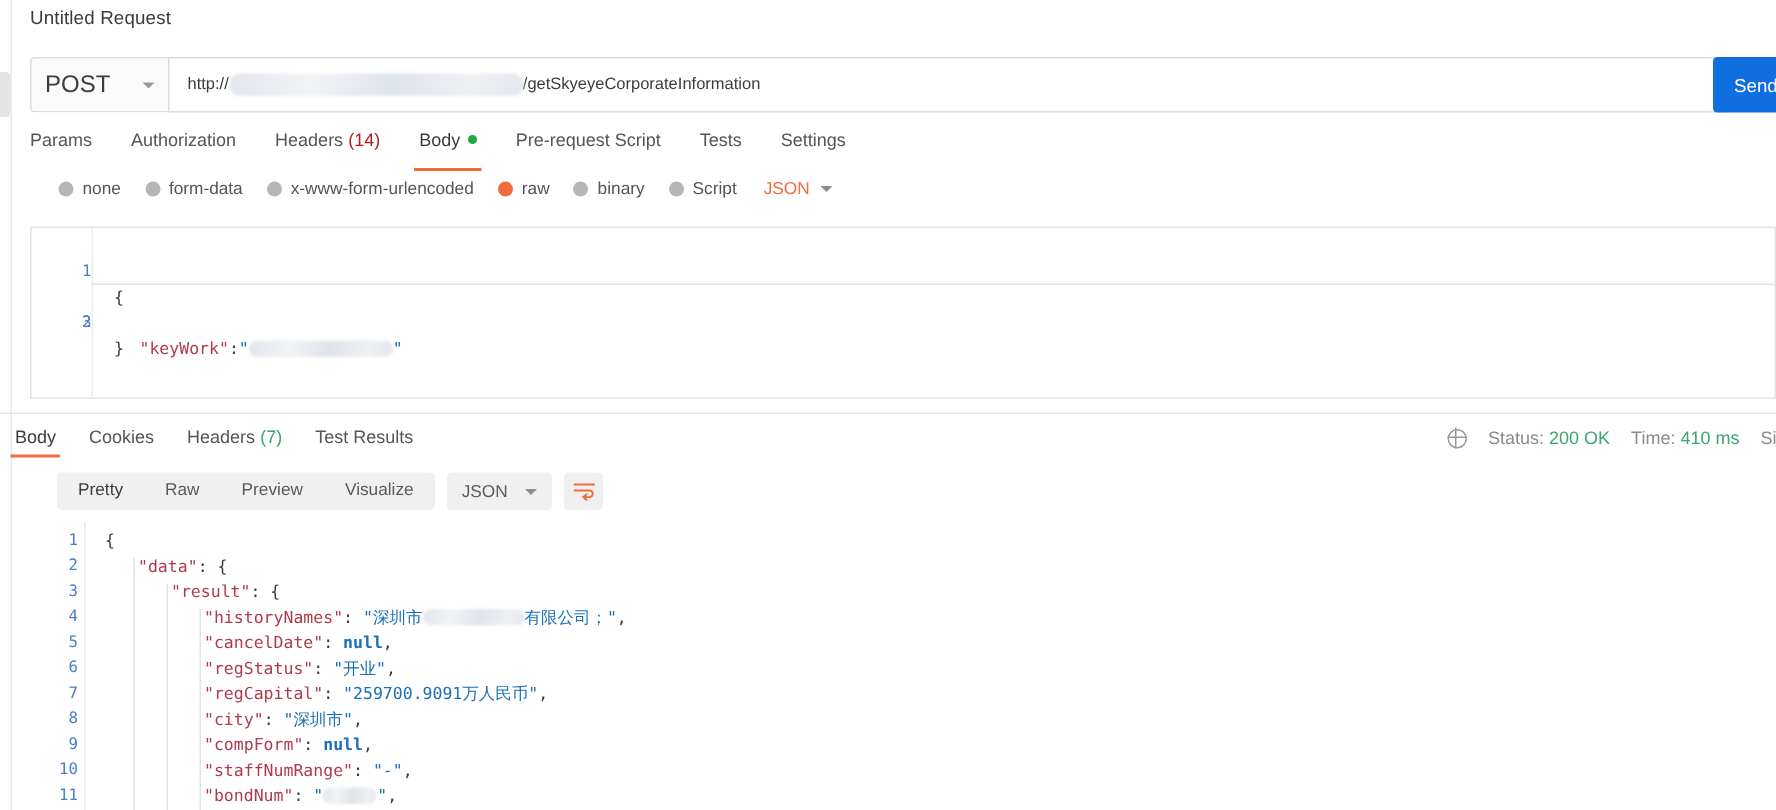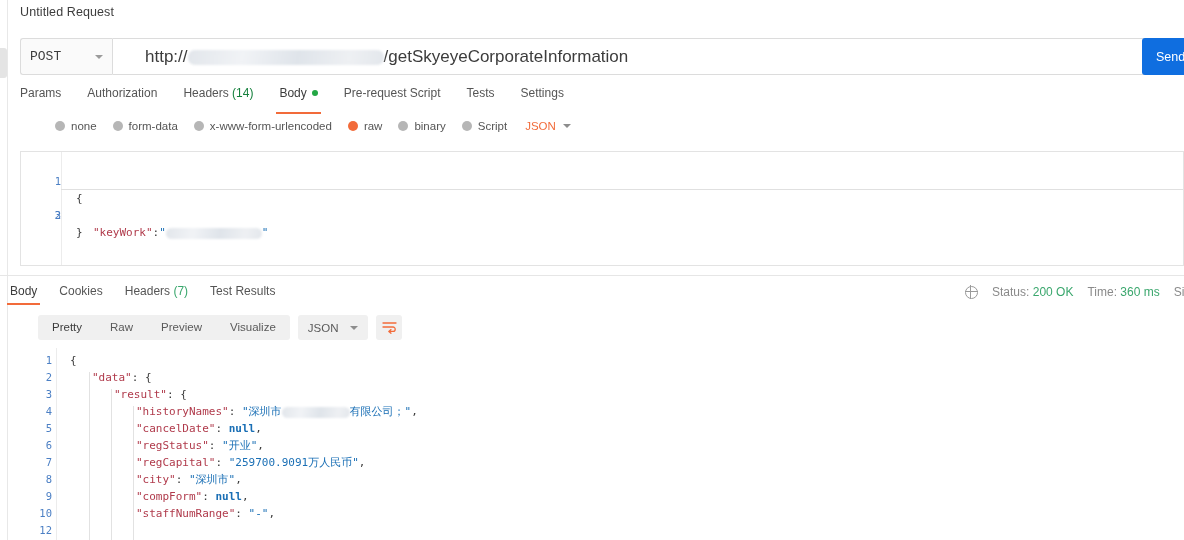--- a/index.html
+++ b/index.html
@@ -28,62 +28,62 @@
   }
 
   
   .urlrow { position: absolute; left: 20px; top: 38px; height: 37px; }
   .method-box {
     position: absolute; left: 0; top: 0; width: 92px; height: 37px;
     border: 1px solid #dcdcdc; border-right: none; background: #fafafa;
     border-radius: 3px 0 0 3px;
     display: flex; align-items: center; padding: 0 9px; cursor: pointer;
   }
-  .method-label { font-size: 13px; color: #3c3c3c; flex: 1; font-family: Liberation Mono, monospace; }
+  .method-label { font-size: 16px; color: #3c3c3c; flex: 1; }
   .caret {
     width: 0; height: 0; border-left: 4px solid transparent;
     border-right: 4px solid transparent; border-top: 4px solid #9b9b9b;
   }
   .url-box {
     position: absolute; left: 92px; top: 0; width: 1042px; height: 37px;
     border: 1px solid #dcdcdc; background: #fff; border-radius: 0 3px 3px 0;
     display: flex; align-items: center; padding: 0 12px; overflow: hidden;
   }
-  .url-text { font-size: 17px; color: #3c3c3c; white-space: nowrap; margin-left: 20px; }
+  .url-text { font-size: 11px; color: #3c3c3c; white-space: nowrap; }
   .redact {
     display: inline-block; vertical-align: middle;
     background: linear-gradient(100deg,#e2e6eb 0%,#f1f3f6 28%,#dfe4ea 56%,#eef0f3 82%,#e3e7ec 100%);
     border-radius: 7px; filter: blur(1.1px);
   }
   .send-btn {
     position: absolute; left: 1142px; top: 38px; width: 62px; height: 37px;
     background: #0f6ee0; border-radius: 3px; border: none; cursor: pointer;
     color: #fff; font-size: 12.5px; font-family: "Liberation Sans", sans-serif;
     text-align: left; padding-left: 14px;
   }
 
   
   .req-tabs { position: absolute; left: 20px; top: 86px; height: 26px; display: flex; }
   .rtab {
     font-size: 12px; color: #555; margin-right: 26px; cursor: pointer;
     position: relative; white-space: nowrap; padding-bottom: 7px;
   }
-  .rtab .cnt { color: #15803d; }
+  .rtab .cnt { color: #b91c1c; }
   .rtab.active { color: #3c3c3c; }
   .rtab.active::after {
     content: ""; position: absolute; left: -3px; right: -3px; bottom: -2px;
     height: 2px; background: #f26b3a;
   }
   .greendot {
     display: inline-block; width: 6px; height: 6px; border-radius: 50%;
     background: #23a745; margin-left: 5px; vertical-align: 1px;
   }
 
   
-  .bodytypes { position: absolute; left: 20px; top: 120px; display: flex; align-items: center; padding-left: 35px; }
+  .bodytypes { position: absolute; left: 4px; top: 120px; display: flex; align-items: center; padding-left: 35px; }
   .bt { display: flex; align-items: center; margin-right: 16px; cursor: pointer; }
   .radio {
     width: 10px; height: 10px; border-radius: 50%;
     background: #b6b6b6; margin-right: 6px;
   }
   .radio.on { background: #f26b3a; }
   .bt-label { font-size: 11.5px; color: #555; }
   .json-sel { display: flex; align-items: center; cursor: pointer; margin-left: 2px; }
   .json-sel .txt { font-size: 11.5px; color: #f26b3a; margin-right: 7px; }
   .caret-o { width: 0; height: 0; border-left: 4px solid transparent;
@@ -239,21 +239,21 @@
   <div class="resp-tabs">
     <div class="rsptab active"><span>Body</span></div>
     <div class="rsptab"><span>Cookies</span></div>
     <div class="rsptab"><span>Headers</span> <span class="cnt">(7)</span></div>
     <div class="rsptab"><span>Test Results</span></div>
   </div>
 
   <div class="status-strip">
     <span class="globe"></span>
     <span class="st"><span>Status:</span> <b>200 OK</b></span>
-    <span class="st"><span>Time:</span> <b>360 ms</b></span>
+    <span class="st"><span>Time:</span> <b>410 ms</b></span>
     <span class="st"><span>Size:</span> </span>
   </div>
 
   <div class="pretty-bar">
     <div class="seg">
       <span class="seg-i active">Pretty</span>
       <span class="seg-i">Raw</span>
       <span class="seg-i">Preview</span>
       <span class="seg-i">Visualize</span>
     </div>
@@ -277,17 +277,18 @@
         <div class="cl"><span class="ln">1</span><span class="ct" style="left: 60px;"><span class="k-brace">{</span></span></div>
         <div class="cl"><span class="ln">2</span><span class="ct" style="left: 82px;"><span class="k-key">"data"</span><span class="k-punc">: </span><span class="k-brace">{</span></span></div>
         <div class="cl"><span class="ln">3</span><span class="ct" style="left: 104px;"><span class="k-key">"result"</span><span class="k-punc">: </span><span class="k-brace">{</span></span></div>
         <div class="cl"><span class="ln">4</span><span class="ct" style="left: 126px;"><span class="k-key">"historyNames"</span><span class="k-punc">: </span><span class="k-str">"深圳市</span><span class="redact" style="width:68px;height:11px;"></span><span class="k-str">有限公司；"</span><span class="k-punc">,</span></span></div>
         <div class="cl"><span class="ln">5</span><span class="ct" style="left: 126px;"><span class="k-key">"cancelDate"</span><span class="k-punc">: </span><span class="k-null">null</span><span class="k-punc">,</span></span></div>
         <div class="cl"><span class="ln">6</span><span class="ct" style="left: 126px;"><span class="k-key">"regStatus"</span><span class="k-punc">: </span><span class="k-str">"开业"</span><span class="k-punc">,</span></span></div>
         <div class="cl"><span class="ln">7</span><span class="ct" style="left: 126px;"><span class="k-key">"regCapital"</span><span class="k-punc">: </span><span class="k-str">"259700.9091万人民币"</span><span class="k-punc">,</span></span></div>
         <div class="cl"><span class="ln">8</span><span class="ct" style="left: 126px;"><span class="k-key">"city"</span><span class="k-punc">: </span><span class="k-str">"深圳市"</span><span class="k-punc">,</span></span></div>
         <div class="cl"><span class="ln">9</span><span class="ct" style="left: 126px;"><span class="k-key">"compForm"</span><span class="k-punc">: </span><span class="k-null">null</span><span class="k-punc">,</span></span></div>
         <div class="cl"><span class="ln">10</span><span class="ct" style="left: 126px;"><span class="k-key">"staffNumRange"</span><span class="k-punc">: </span><span class="k-str">"-"</span><span class="k-punc">,</span></span></div>
+        <div class="cl"><span class="ln">11</span><span class="ct" style="left: 126px;"><span class="k-key">"bondNum"</span><span class="k-punc">: </span><span class="k-str">"</span><span class="redact" style="width:36px;height:11px;"></span><span class="k-str">"</span><span class="k-punc">,</span></span></div>
         <div class="cl"><span class="ln">12</span><span class="ct" style="left: 126px;"></span></div>
       </div>
   </div>
 
 </div>
 
 </body></html>

